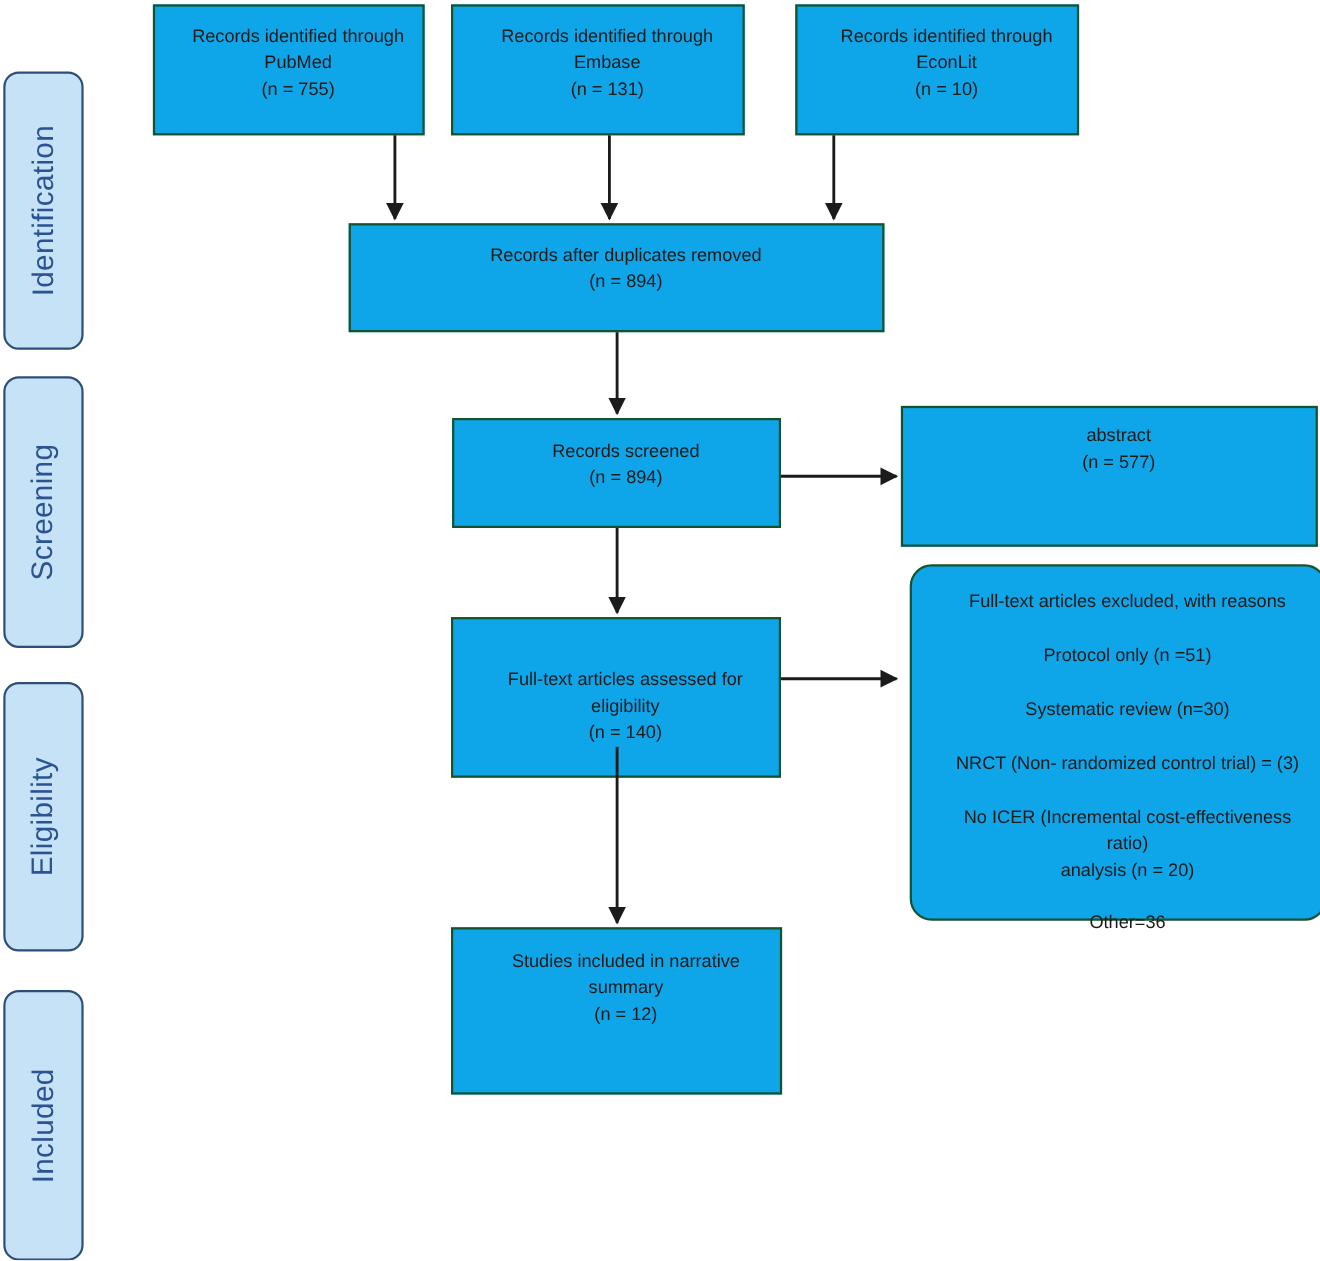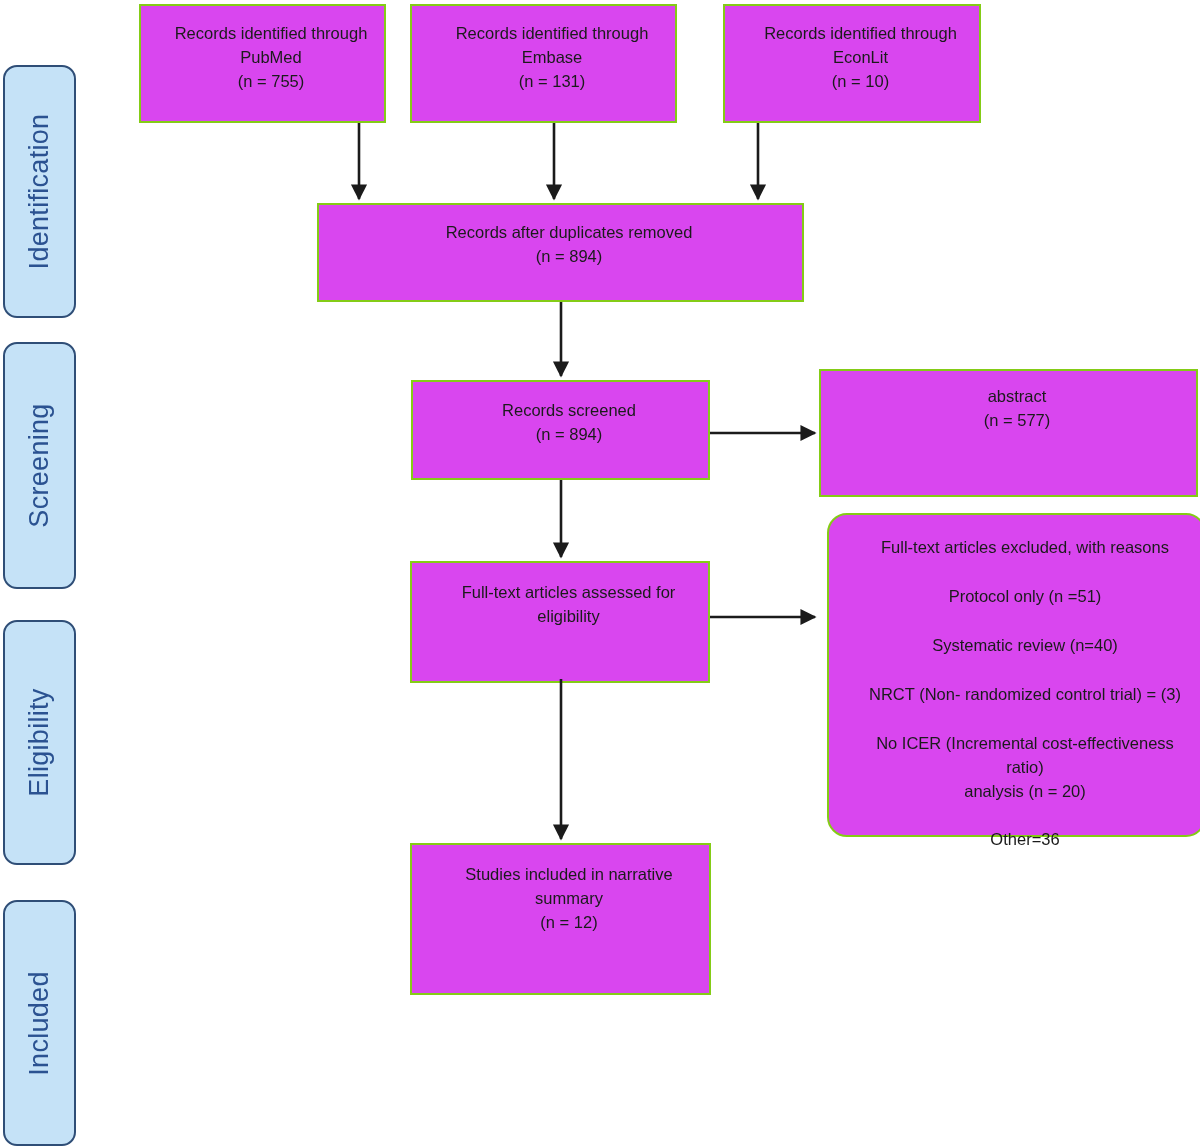--- a/index.html
+++ b/index.html
@@ -33,22 +33,22 @@
     white-space: nowrap;
     color: #2b5291;
     font-size: 27px;
     letter-spacing: 0.3px;
     font-family: "Liberation Sans", sans-serif;
   }
   
   .flow-box {
     position: absolute;
     box-sizing: border-box;
-    background: #d946ef;
-    border: 2px solid #84cc16;
+    background: #0ea5e9;
+    border: 2px solid #14532d;
     display: flex;
     align-items: flex-start;
     justify-content: center;
     text-align: center;
     padding-left: 17px;
   }
   .flow-box .box-text {
     color: #1b1b1b;
     font-size: 16.5px;
     line-height: 1.45;
@@ -132,32 +132,33 @@
     </div>
   </div>
 
   <div class="flow-box" style="left:819px; top:369px; width:379px; height:128px;">
     <div class="box-text" style="padding-top:14px;">
       <span class="line">abstract</span>
       <span class="line">(n = 577)</span>
     </div>
   </div>
 
-  <div class="flow-box" style="left:410px; top:561px; width:300px; height:122px;">
+  <div class="flow-box" style="left:410px; top:561px; width:300px; height:146px;align-items:center;">
     <div class="box-text" style="padding-top:18px;">
       <span class="line">Full-text articles assessed for</span>
       <span class="line">eligibility</span>
+      <span class="line">(n = 140)</span>
     </div>
   </div>
 
   <div class="flow-box" style="left:827px; top:513px; width:379px; height:324px;border-radius:20px;">
     <div class="box-text" style="padding-top:21px;">
       <span class="line">Full-text articles excluded, with reasons</span>
       <span class="line spaced">Protocol only (n =51)</span>
-      <span class="line spaced">Systematic review (n=40)</span>
+      <span class="line spaced">Systematic review (n=30)</span>
       <span class="line spaced">NRCT (Non- randomized control trial) = (3)</span>
       <span class="line spaced">No ICER (Incremental cost-effectiveness ratio)</span>
       <span class="line">analysis (n = 20)</span>
       <span class="line spaced">Other=36</span>
     </div>
   </div>
 
   <div class="flow-box" style="left:410px; top:843px; width:301px; height:152px;">
     <div class="box-text" style="padding-top:18px;">
       <span class="line">Studies included in narrative</span>

